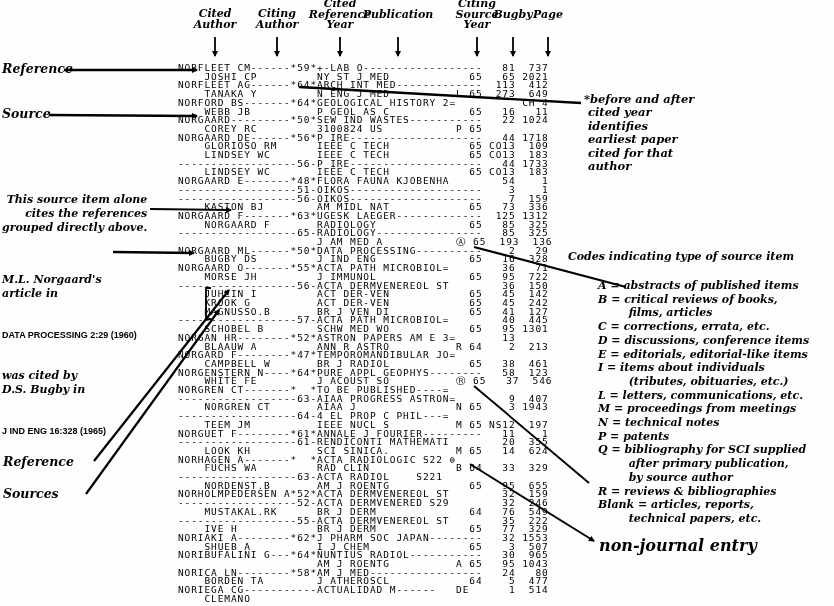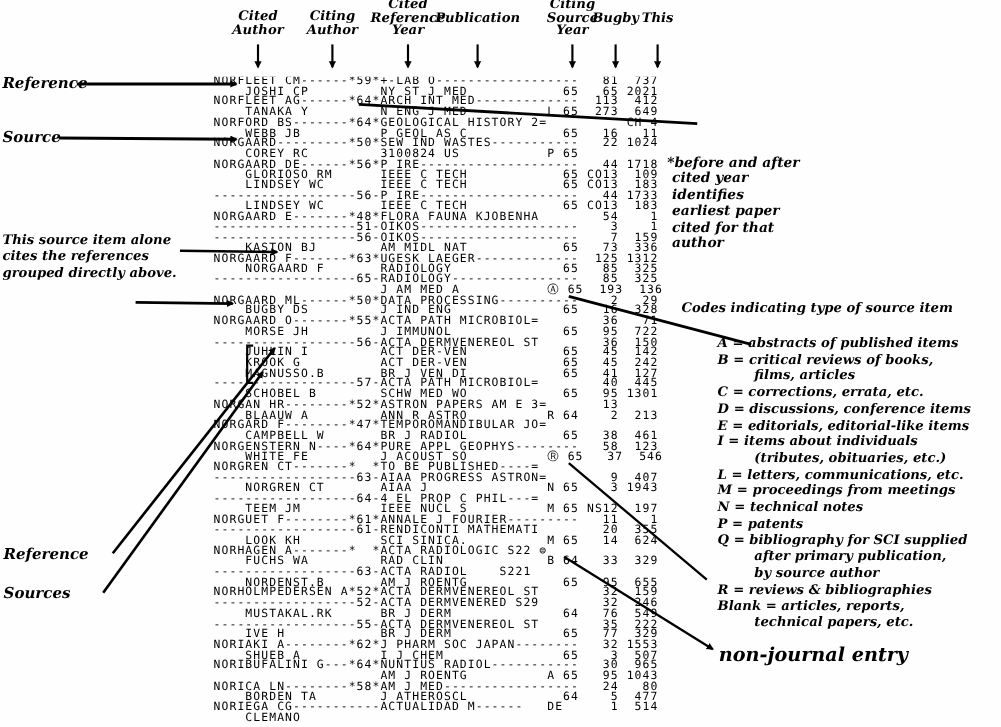--- a/index.html
+++ b/index.html
@@ -33,21 +33,21 @@
   <div class="col-label" style="left:277px;top:9px;">Citing
 Author</div>
   <div class="col-label" style="left:340px;top:-1px;">Cited
 Reference
 Year</div>
   <div class="col-label" style="left:398px;top:10px;text-align:right;">Publication</div>
   <div class="col-label" style="left:477px;top:-1px;">Citing
 Source
 Year</div>
   <div class="col-label" style="left:513px;top:10px;">Bugby</div>
-  <div class="col-label" style="left:548px;top:10px;">This</div>
+  <div class="col-label" style="left:548px;top:10px;">Page</div>
 
   <pre class="listing">NORFLEET CM------*59*+-LAB O------------------   81  737
     JOSHI CP         NY ST J MED            65   65 2021
 NORFLEET AG------*64*ARCH INT MED-------------  113  412
     TANAKA Y         N ENG J MED          L 65  273  649
 NORFORD BS-------*64*GEOLOGICAL HISTORY 2=          CH 4
     WEBB JB          P GEOL AS C            65   16   11
 NORGAARD---------*50*SEW IND WASTES-----------   22 1024
     COREY RC         3100824 US           P 65          
 NORGAARD DE------*56*P IRE--------------------   44 1718
@@ -100,29 +100,37 @@
     SHUEB A          I J CHEM               65    3  507
 NORIBUFALINI G---*64*NUNTIUS RADIOL-----------   30  965
                      AM J ROENTG          A 65   95 1043
 NORICA LN--------*58*AM J MED-----------------   24   80
     BORDEN TA        J ATHEROSCL            64    5  477
 NORIEGA CG-----------ACTUALIDAD M------   DE      1  514
     CLEMANO                                             </pre>
 
   <div class="hand hand-lg" style="left:2px;top:62px;">Reference</div>
   <div class="hand hand-lg" style="left:2px;top:107px;">Source</div>
-  <div class="hand hand-md" style="left:2px;top:193px;">This source item alone
+  <div class="hand hand-md" style="left:2px;top:193px;text-align:right;">This source item alone
 cites the references
 grouped directly above.</div>
 
+  <div class="hand hand-md" style="left:2px;top:245px;">
+    <div>M.L. Norgaard's
+article in</div>
+    <div class="typed">DATA PROCESSING 2:29 (1960)</div>
+    <div>was cited by
+D.S. Bugby in</div>
+    <div class="typed">J IND ENG 16:328 (1965)</div>
+  </div>
 
   <div class="hand hand-lg" style="left:3px;top:455px;">Reference</div>
   <div class="hand hand-lg" style="left:3px;top:487px;">Sources</div>
 
-  <div class="hand hand-md" style="left:556px;top:93px;line-height:13.4px;font-size:11.5px;margin-top:36px;">*before and after
+  <div class="hand hand-md" style="left:584px;top:93px;line-height:13.4px;font-size:11.5px;">*before and after
  cited year
  identifies
  earliest paper
  cited for that
  author</div>
   <div class="hand" style="left:568px;top:250px;font-size:11px;text-align:center;">Codes indicating type of source item</div>
   <div class="hand hand-md codes" style="left:598px;top:279px;">A = abstracts of published items
 B = critical reviews of books,
         films, articles
 C = corrections, errata, etc.

